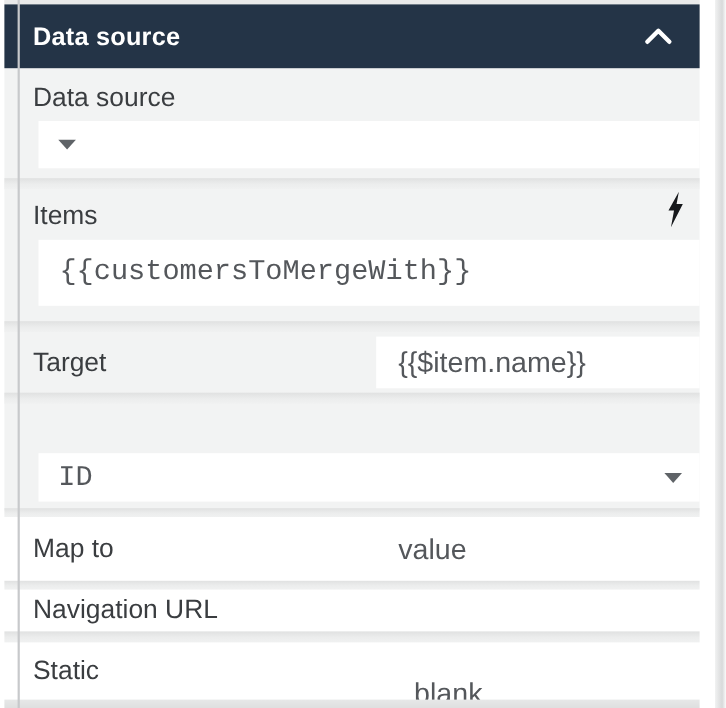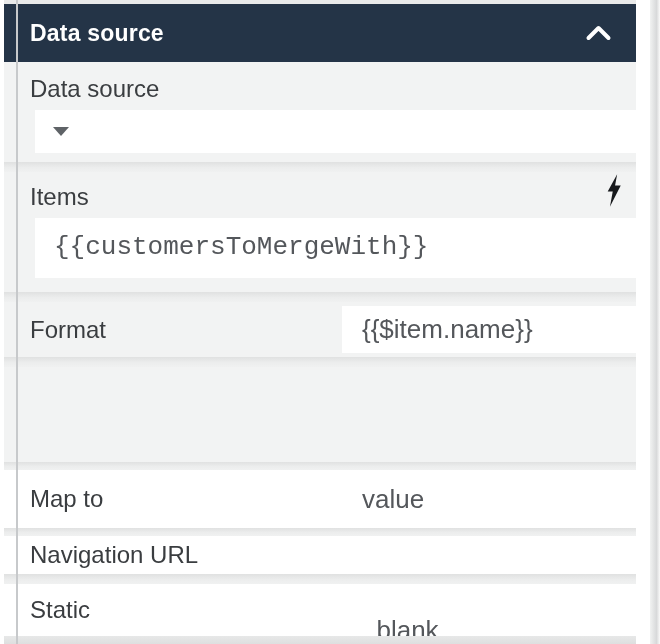--- a/index.html
+++ b/index.html
@@ -115,27 +115,31 @@
         <path d="M13.5 0 L3 19 L8.6 19 L5.5 36 L17.5 12.5 L11.2 12.5 Z" fill="#17191c"></path>
       </svg>
       <div class="code-field">
         <span class="mono">{{customersToMergeWith}}</span>
       </div>
     </section>
 
     <div class="sep" style="top:292px;height:10px"></div>
 
     <section class="row" style="top:302px;height:55px">
-      <div class="label-centered">Format</div>
+      <div class="label-centered">Target</div>
       <input class="inline-input" style="top: 4px; height: 47px;" readonly="" value="{{$item.name}}">
     </section>
 
     <div class="sep" style="top:357px;height:10px"></div>
 
     <section class="row" style="top:367px;height:95px">
+      <div class="select-field" style="top:45px;height:44px">
+        <span class="mono">ID</span>
+        <span class="caret-down"></span>
+      </div>
     </section>
 
     <div class="sep" style="top:462px;height:8px"></div>
 
     <section class="row" style="top:470px;height:58px">
       <div class="label-centered">Map to</div>
       <input class="inline-input" style="top: 4px; height: 50px;" readonly="" value="value">
     </section>
 
     <div class="sep" style="top:528px;height:8px"></div>

